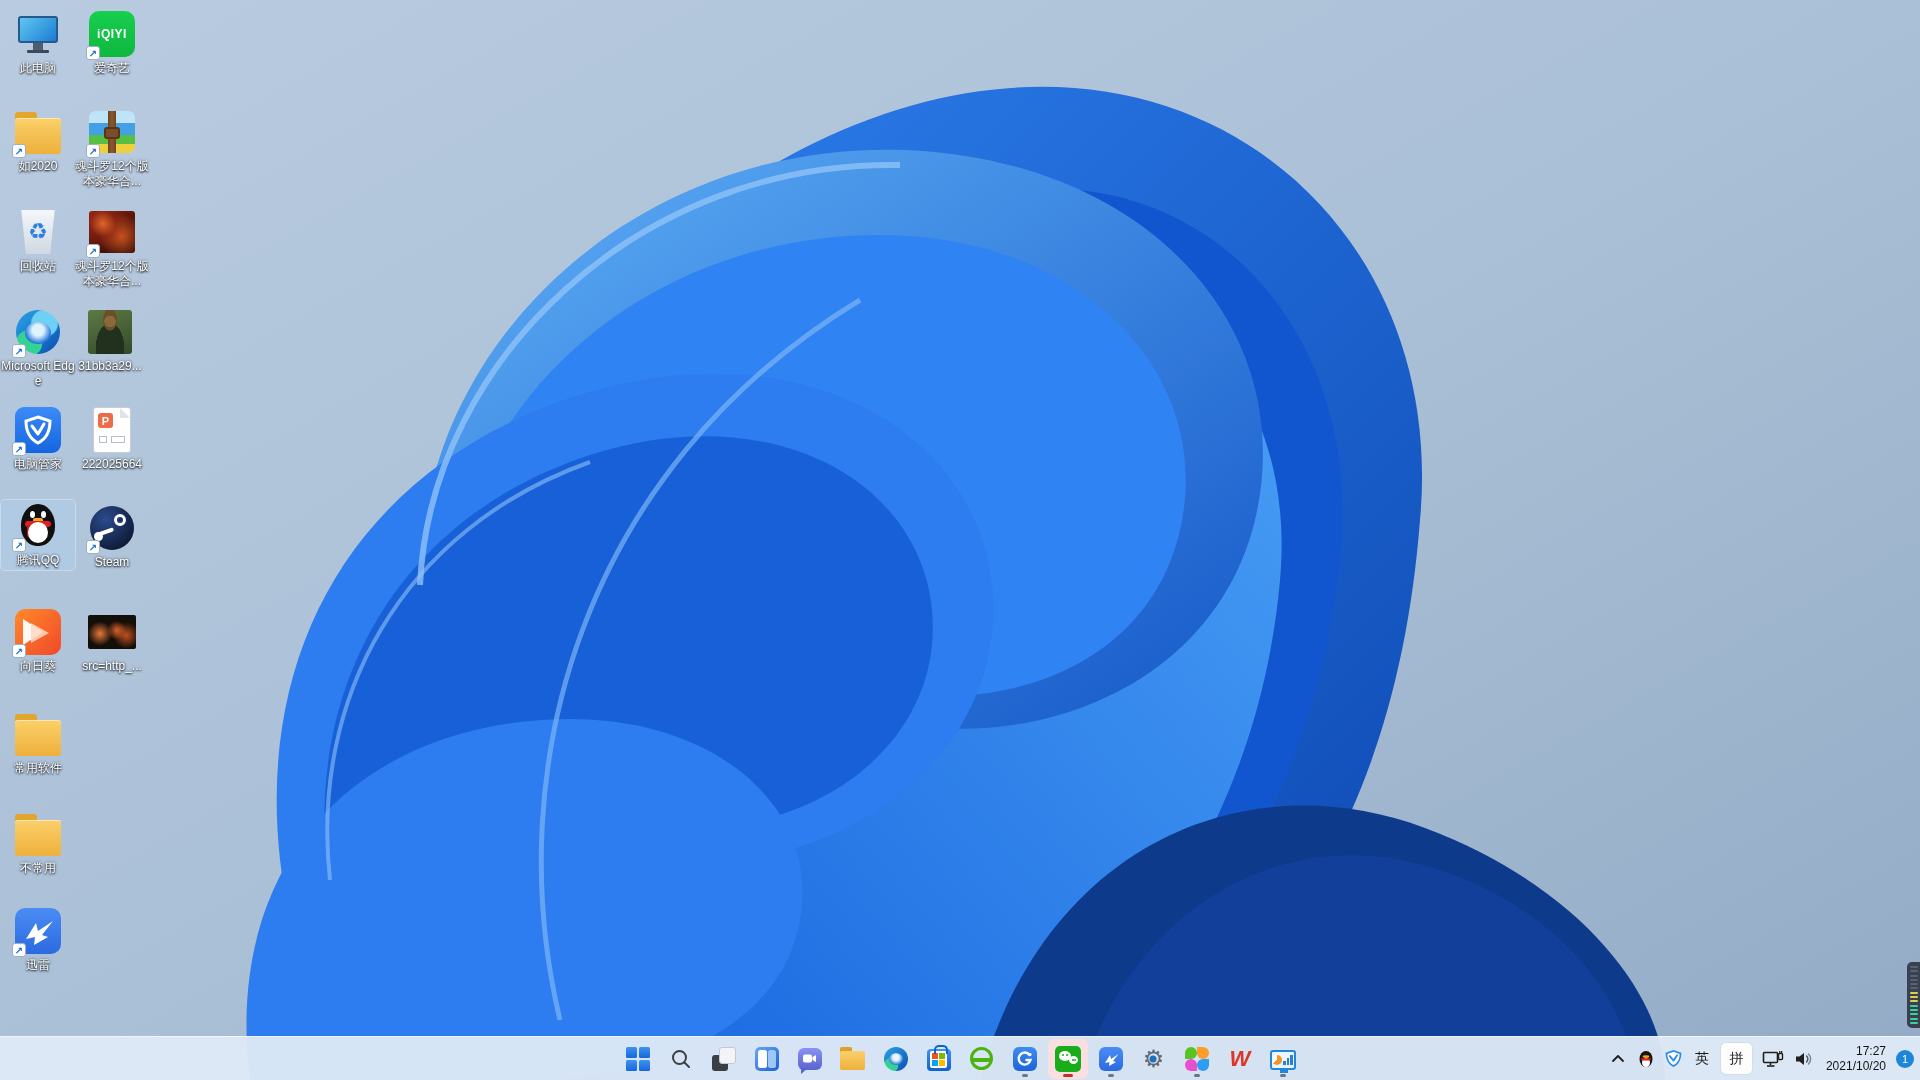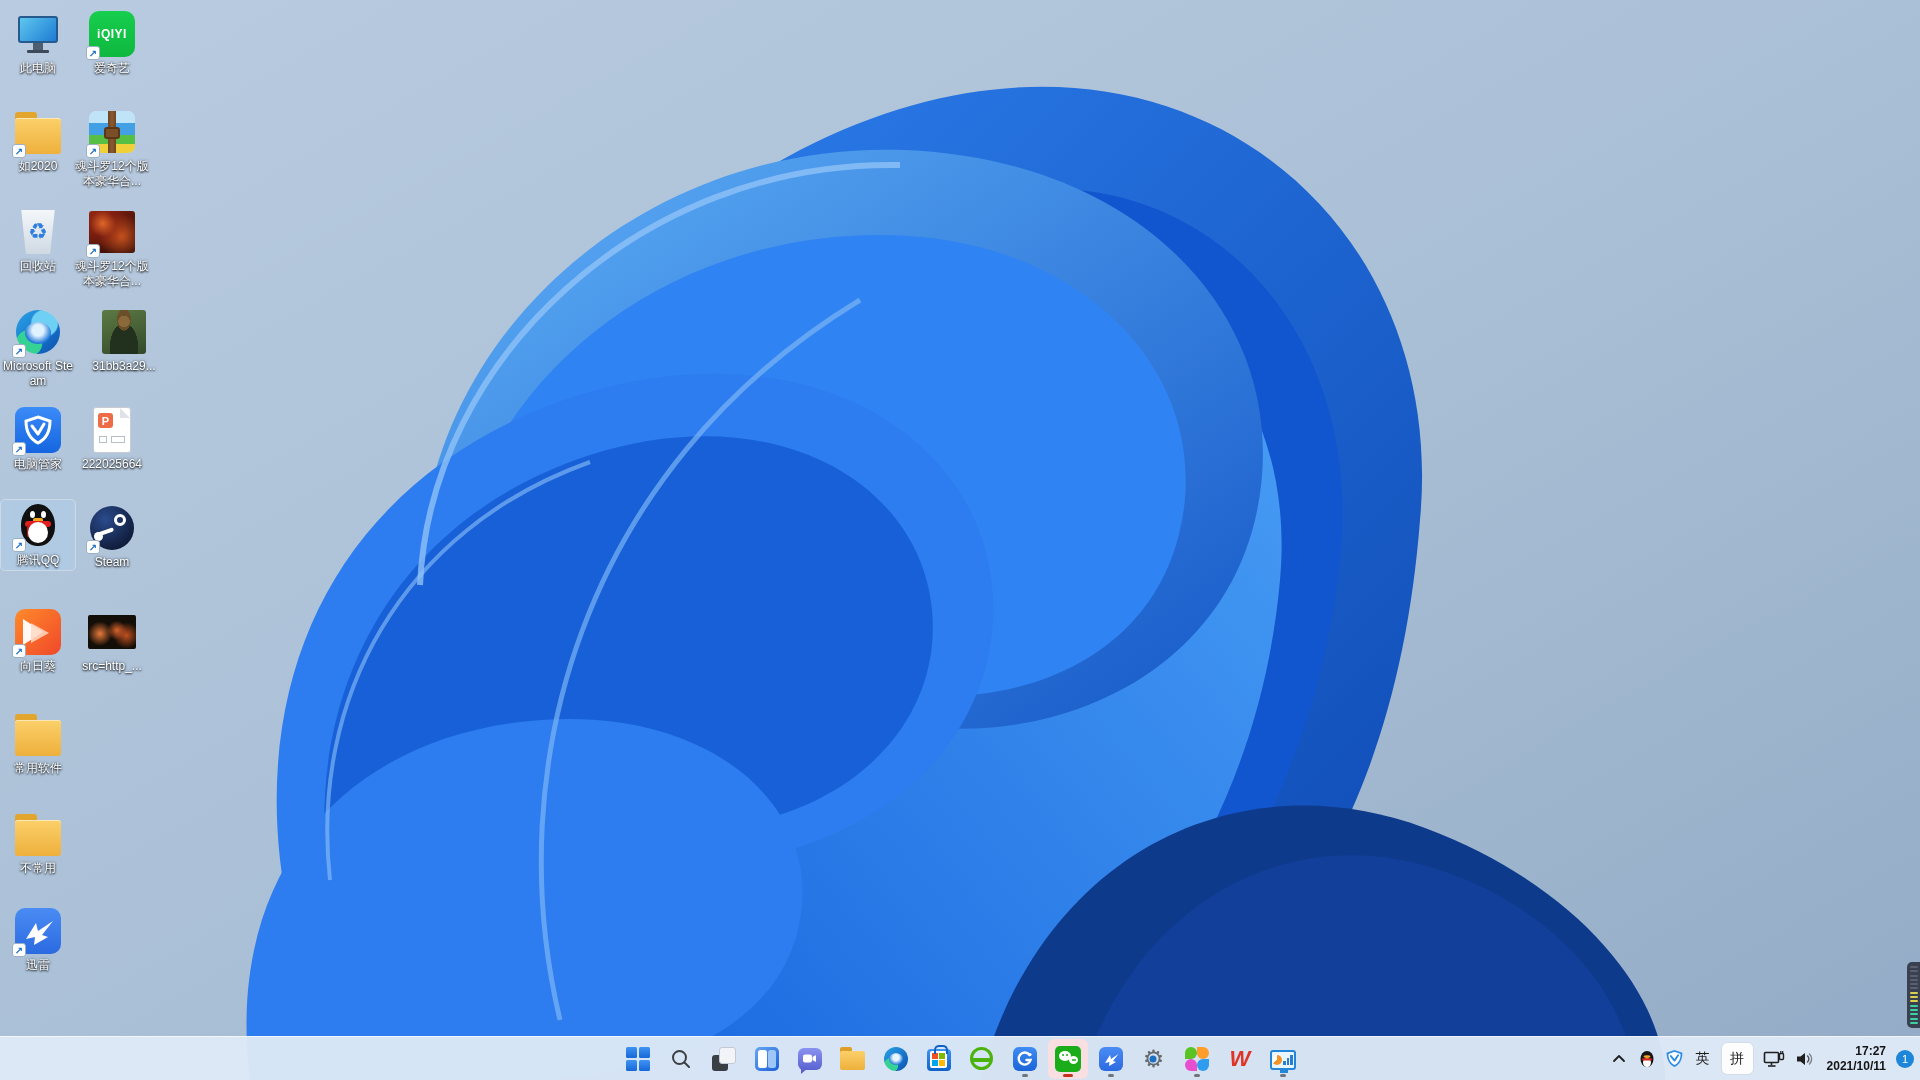--- a/index.html
+++ b/index.html
@@ -78,21 +78,21 @@
   .tbtn { position:relative; width:40px; height:40px; margin:0 1.5px; border:none; background:transparent; border-radius:6px; display:flex; align-items:center; justify-content:center; cursor:pointer; }
   .tbtn.active { background:#f9dee2; }
   .tico { width:26px; height:26px; display:flex; align-items:center; justify-content:center; }
   .dash { position:absolute; bottom:2px; left:50%; transform:translateX(-50%); width:6px; height:3px; border-radius:2px; background:#70757c; }
   .dash.red { width:10px; background:#c4311c; }
   
   #tb-right { position:absolute; right:6px; display:flex; align-items:center; height:44px; gap:2px; }
   .trbtn { height:36px; min-width:26px; padding:0 4px; border:none; background:transparent; border-radius:5px; display:flex; align-items:center; justify-content:center; cursor:pointer; color:#1f1f1f; }
   .ime { font-size:14px; color:#1b1b1b; }
   .ime-box { width:31px; height:31px; background:#fdfdfe; border-radius:5px; display:flex; align-items:center; justify-content:center; font-size:14px; box-shadow:0 0 0 1px rgba(0,0,0,.04); }
-  .clock { display:flex; flex-direction:column; align-items:flex-end; justify-content:center; font-size:12px; line-height:15px; color:#141414; padding:0 6px;font-weight:bold; }
+  .clock { display:flex; flex-direction:column; align-items:flex-end; justify-content:center; font-size:12px; line-height:15px; color:#141414; padding:0 6px; }
   .badge { width:18px; height:18px; border-radius:50%; background:#1d86d8; color:#fff; font-size:11px; display:flex; align-items:center; justify-content:center; margin-left:2px; }
 
   
   .win4 { display:grid; grid-template-columns:11px 11px; grid-template-rows:11px 11px; gap:2px; }
   .win4 i { background:linear-gradient(180deg,#3f93f2,#1668d8); border-radius:1.5px; }
   .widgets { width:24px; height:24px; border-radius:5px; background:linear-gradient(135deg,#67a7f5,#1b5fd6); position:relative; }
   .widgets:after { content:""; position:absolute; left:3px; top:3px; width:9px; height:18px; background:#fff; border-radius:2.5px; }
   .widgets:before { content:""; position:absolute; right:3px; top:3px; width:8px; height:18px; background:#9ec7f8; border-radius:2.5px; }
   .taskview { position:relative; width:24px; height:24px; }
   .taskview .b { position:absolute; left:0; bottom:0; width:16px; height:16px; background:#3a3f45; border-radius:3px; }
@@ -239,24 +239,24 @@
         <span class="sc">↗</span>
     </div>
     <div class="dlabel">魂斗罗12个版本豪华合...</div>
   </div>
 
   <div class="dicon" style="left:1px;top:306px">
     <div class="ibox">
       <div class="edge48"></div>
         <span class="sc">↗</span>
     </div>
-    <div class="dlabel">Microsoft Steam</div>
-  </div>
-
-  <div class="dicon" style="left:87px;top:306px">
+    <div class="dlabel">Microsoft Edge</div>
+  </div>
+
+  <div class="dicon" style="left:73px;top:306px">
     <div class="ibox">
         <div class="thumb-photo"></div>
       </div>
     <div class="dlabel">31bb3a29...</div>
   </div>
 
   <div class="dicon" style="left:1px;top:404px">
     <div class="ibox">
       <div class="pcm">
         <svg width="28" height="30" viewBox="0 0 28 30">
@@ -586,20 +586,20 @@
       <button class="trbtn">
         <svg width="20" height="18" viewBox="0 0 20 18">
             <path d="M2,6.5 H5.5 L10,3 V15 L5.5,11.5 H2 Z" fill="#1f1f1f"></path>
             <path d="M12.5,6 A4,4 0 0 1 12.5,12" fill="none" stroke="#1f1f1f" stroke-width="1.4" stroke-linecap="round" opacity=".75"></path>
             <path d="M14.5,4 A7,7 0 0 1 14.5,14" fill="none" stroke="#1f1f1f" stroke-width="1.4" stroke-linecap="round" opacity=".5"></path>
           </svg>
       </button>
 
       <button class="trbtn clock">
         <span>17:27</span>
-        <span>2021/10/11</span>
+        <span>2021/10/20</span>
       </button>
 
       <span class="badge">1</span>
     </div>
 
   </div>
 </div>
 
 </body></html>

